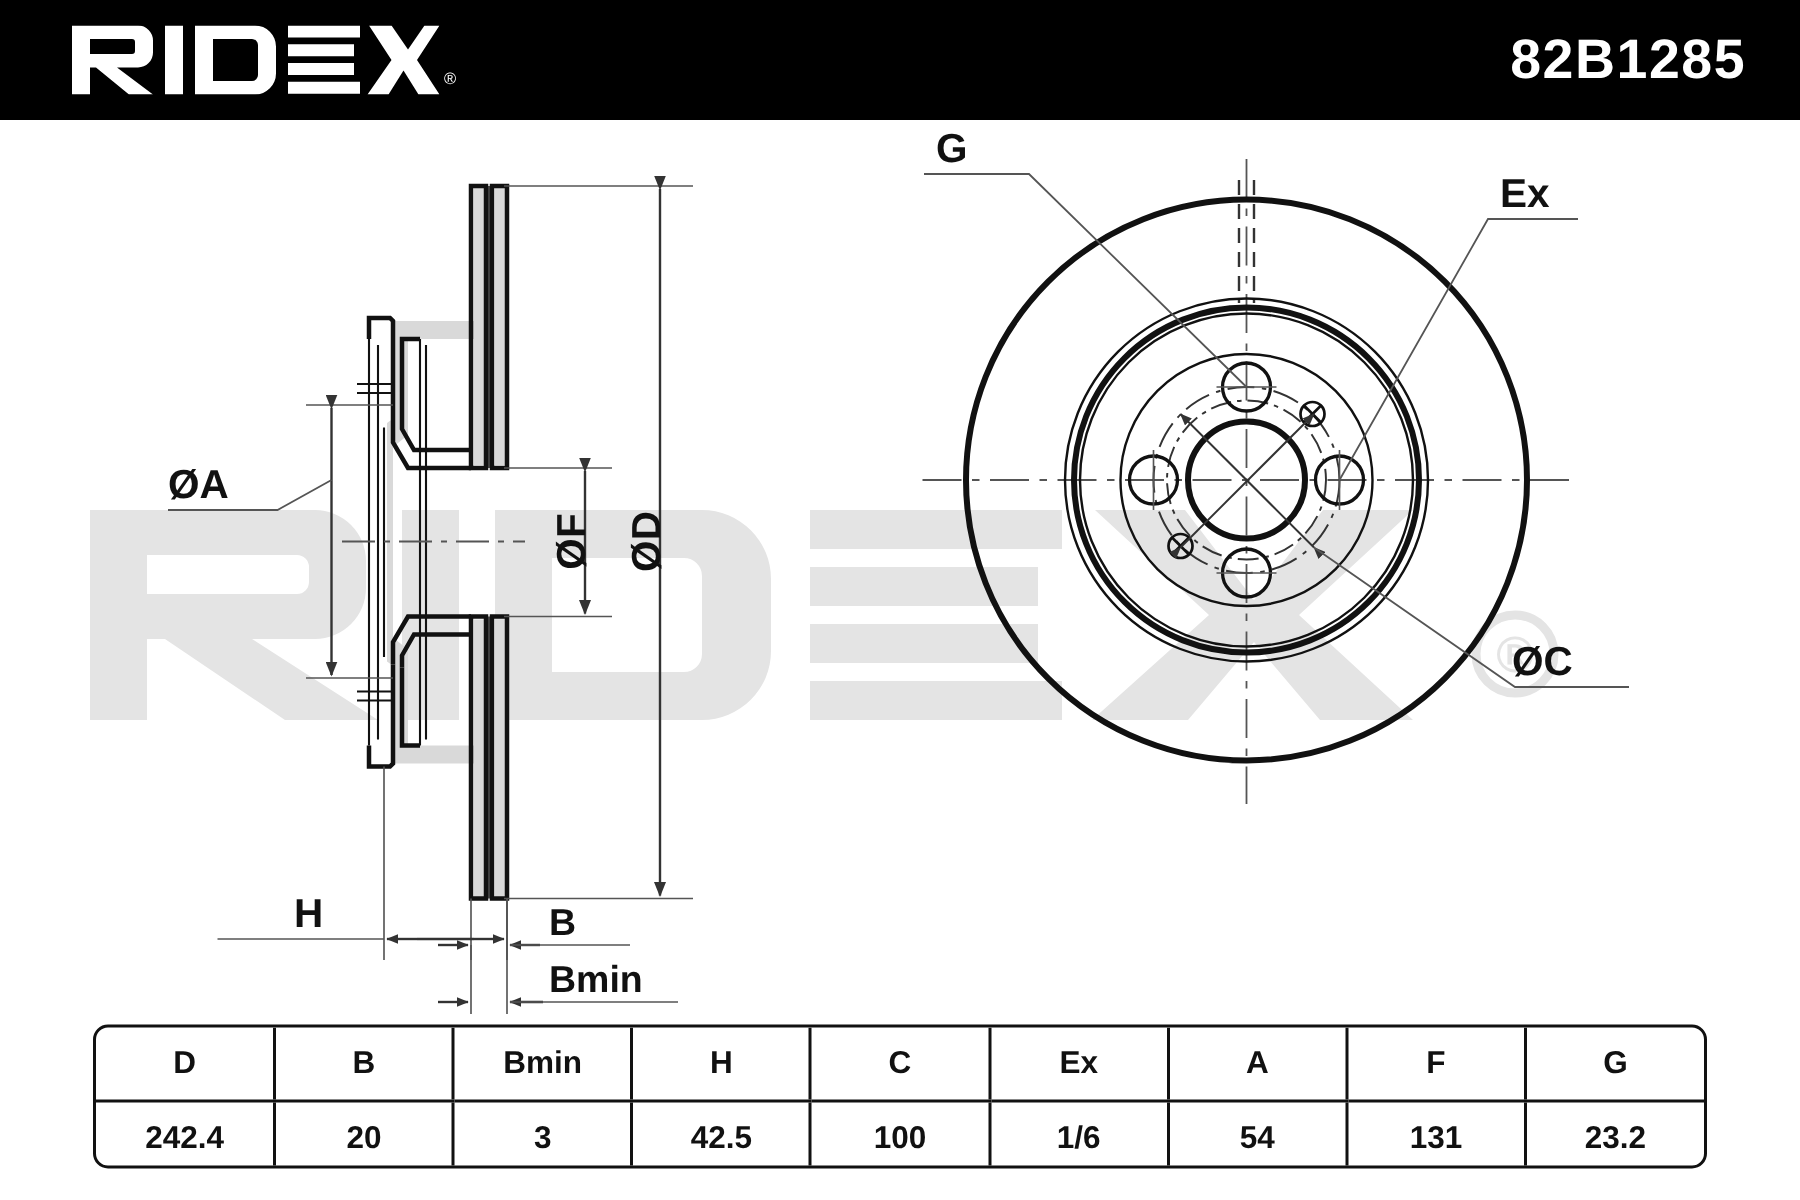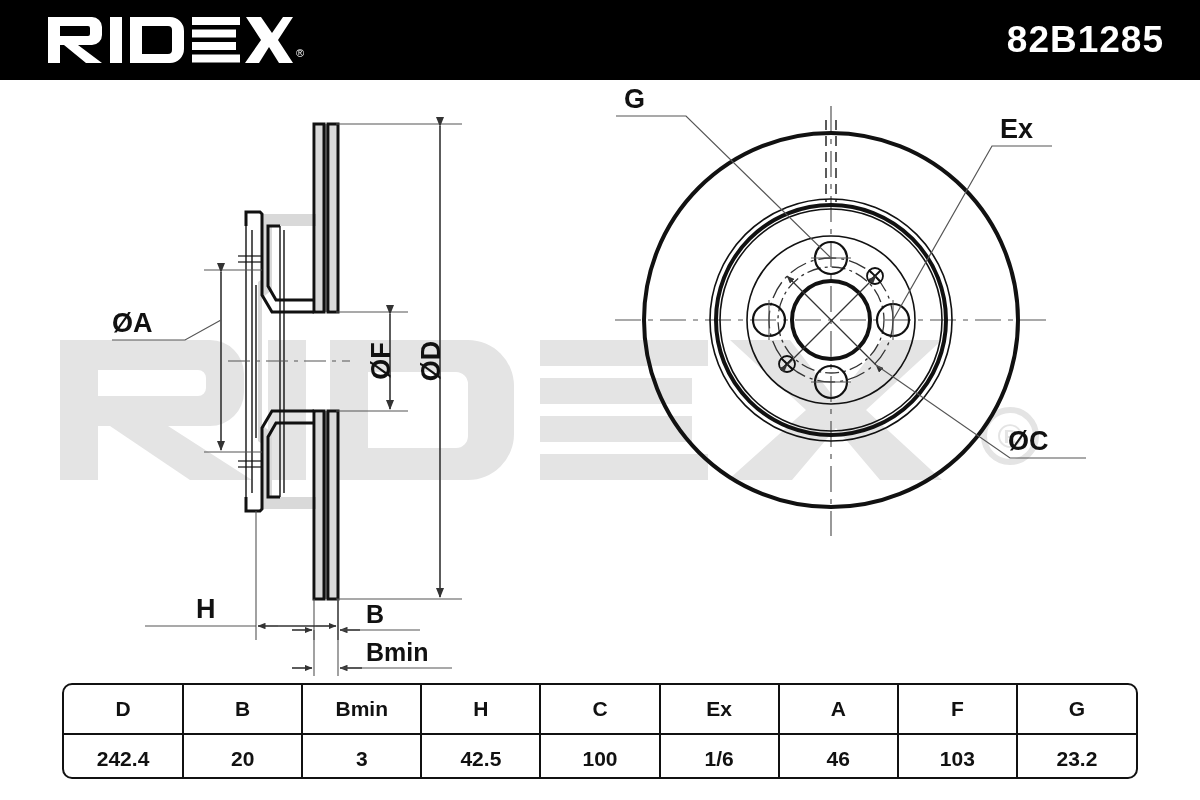--- a/index.html
+++ b/index.html
@@ -328,21 +328,21 @@
         </tr>
       </thead>
       <tbody>
         <tr>
           <td>242.4</td>
           <td>20</td>
           <td>3</td>
           <td>42.5</td>
           <td>100</td>
           <td>1/6</td>
-          <td>46</td>
-          <td>103</td>
+          <td>54</td>
+          <td>131</td>
           <td>23.2</td>
         </tr>
       </tbody>
     </table>
   </div>
 
 </div>
 
 </body></html>

